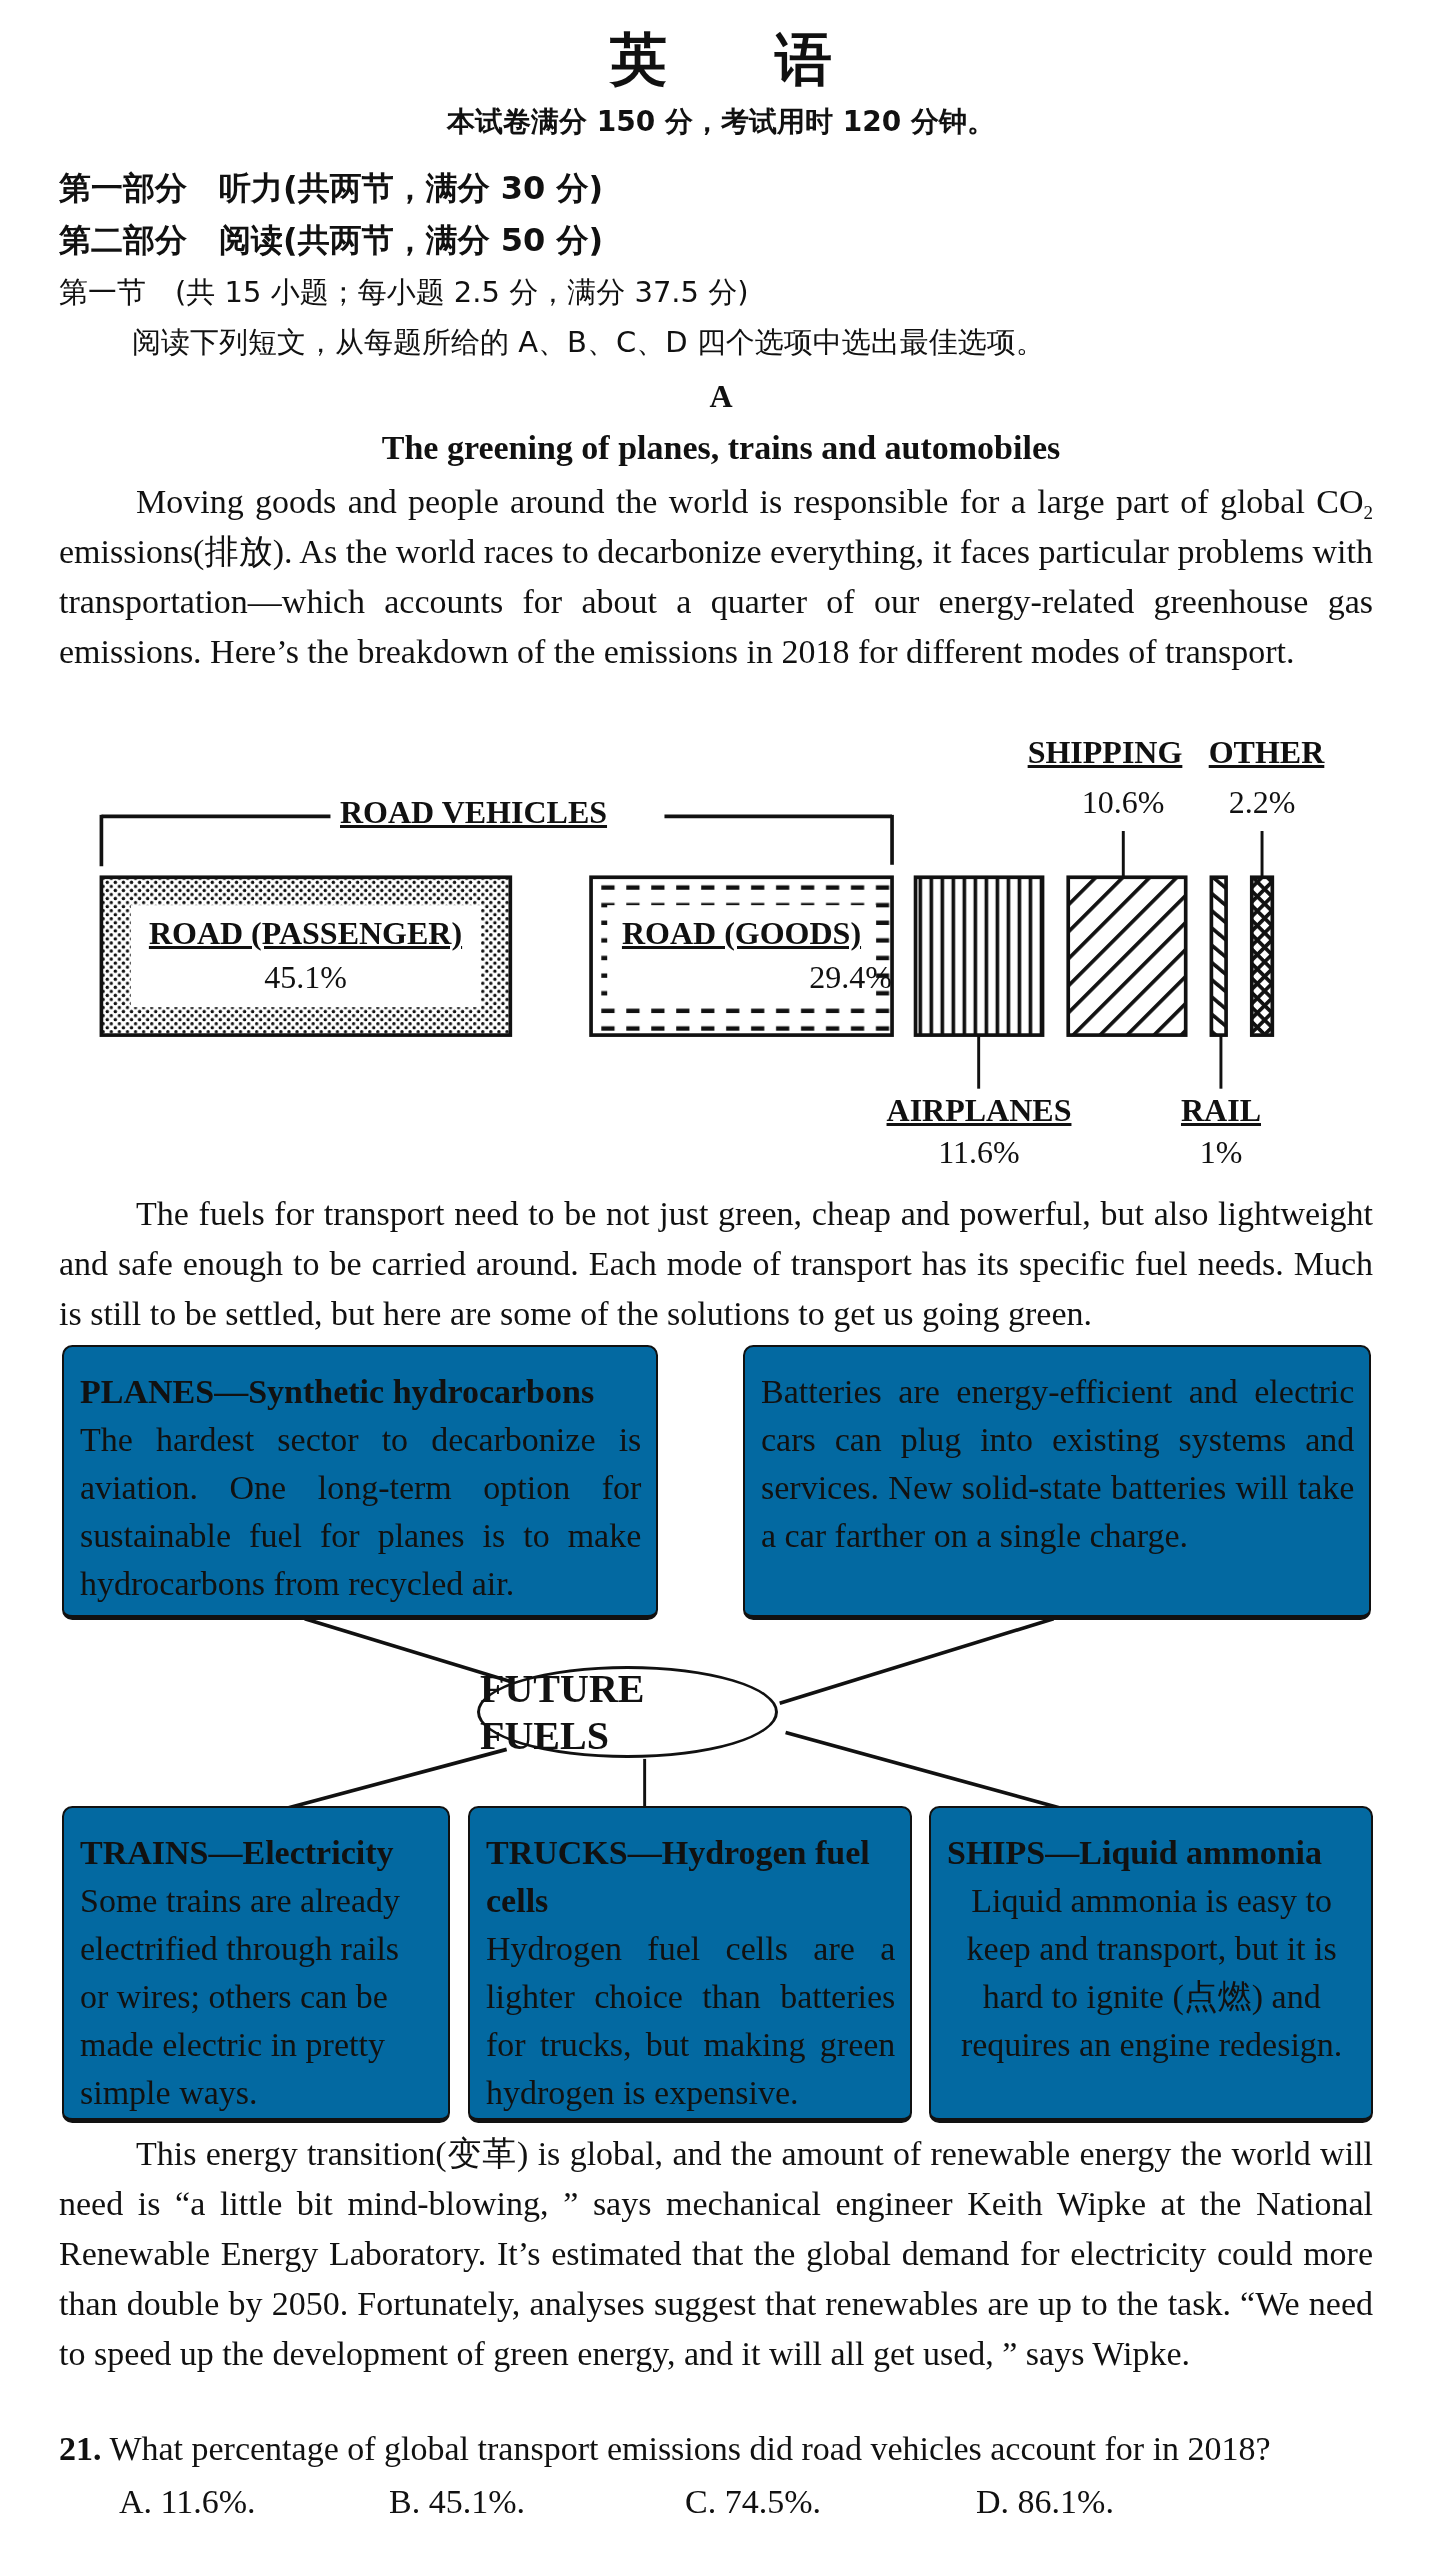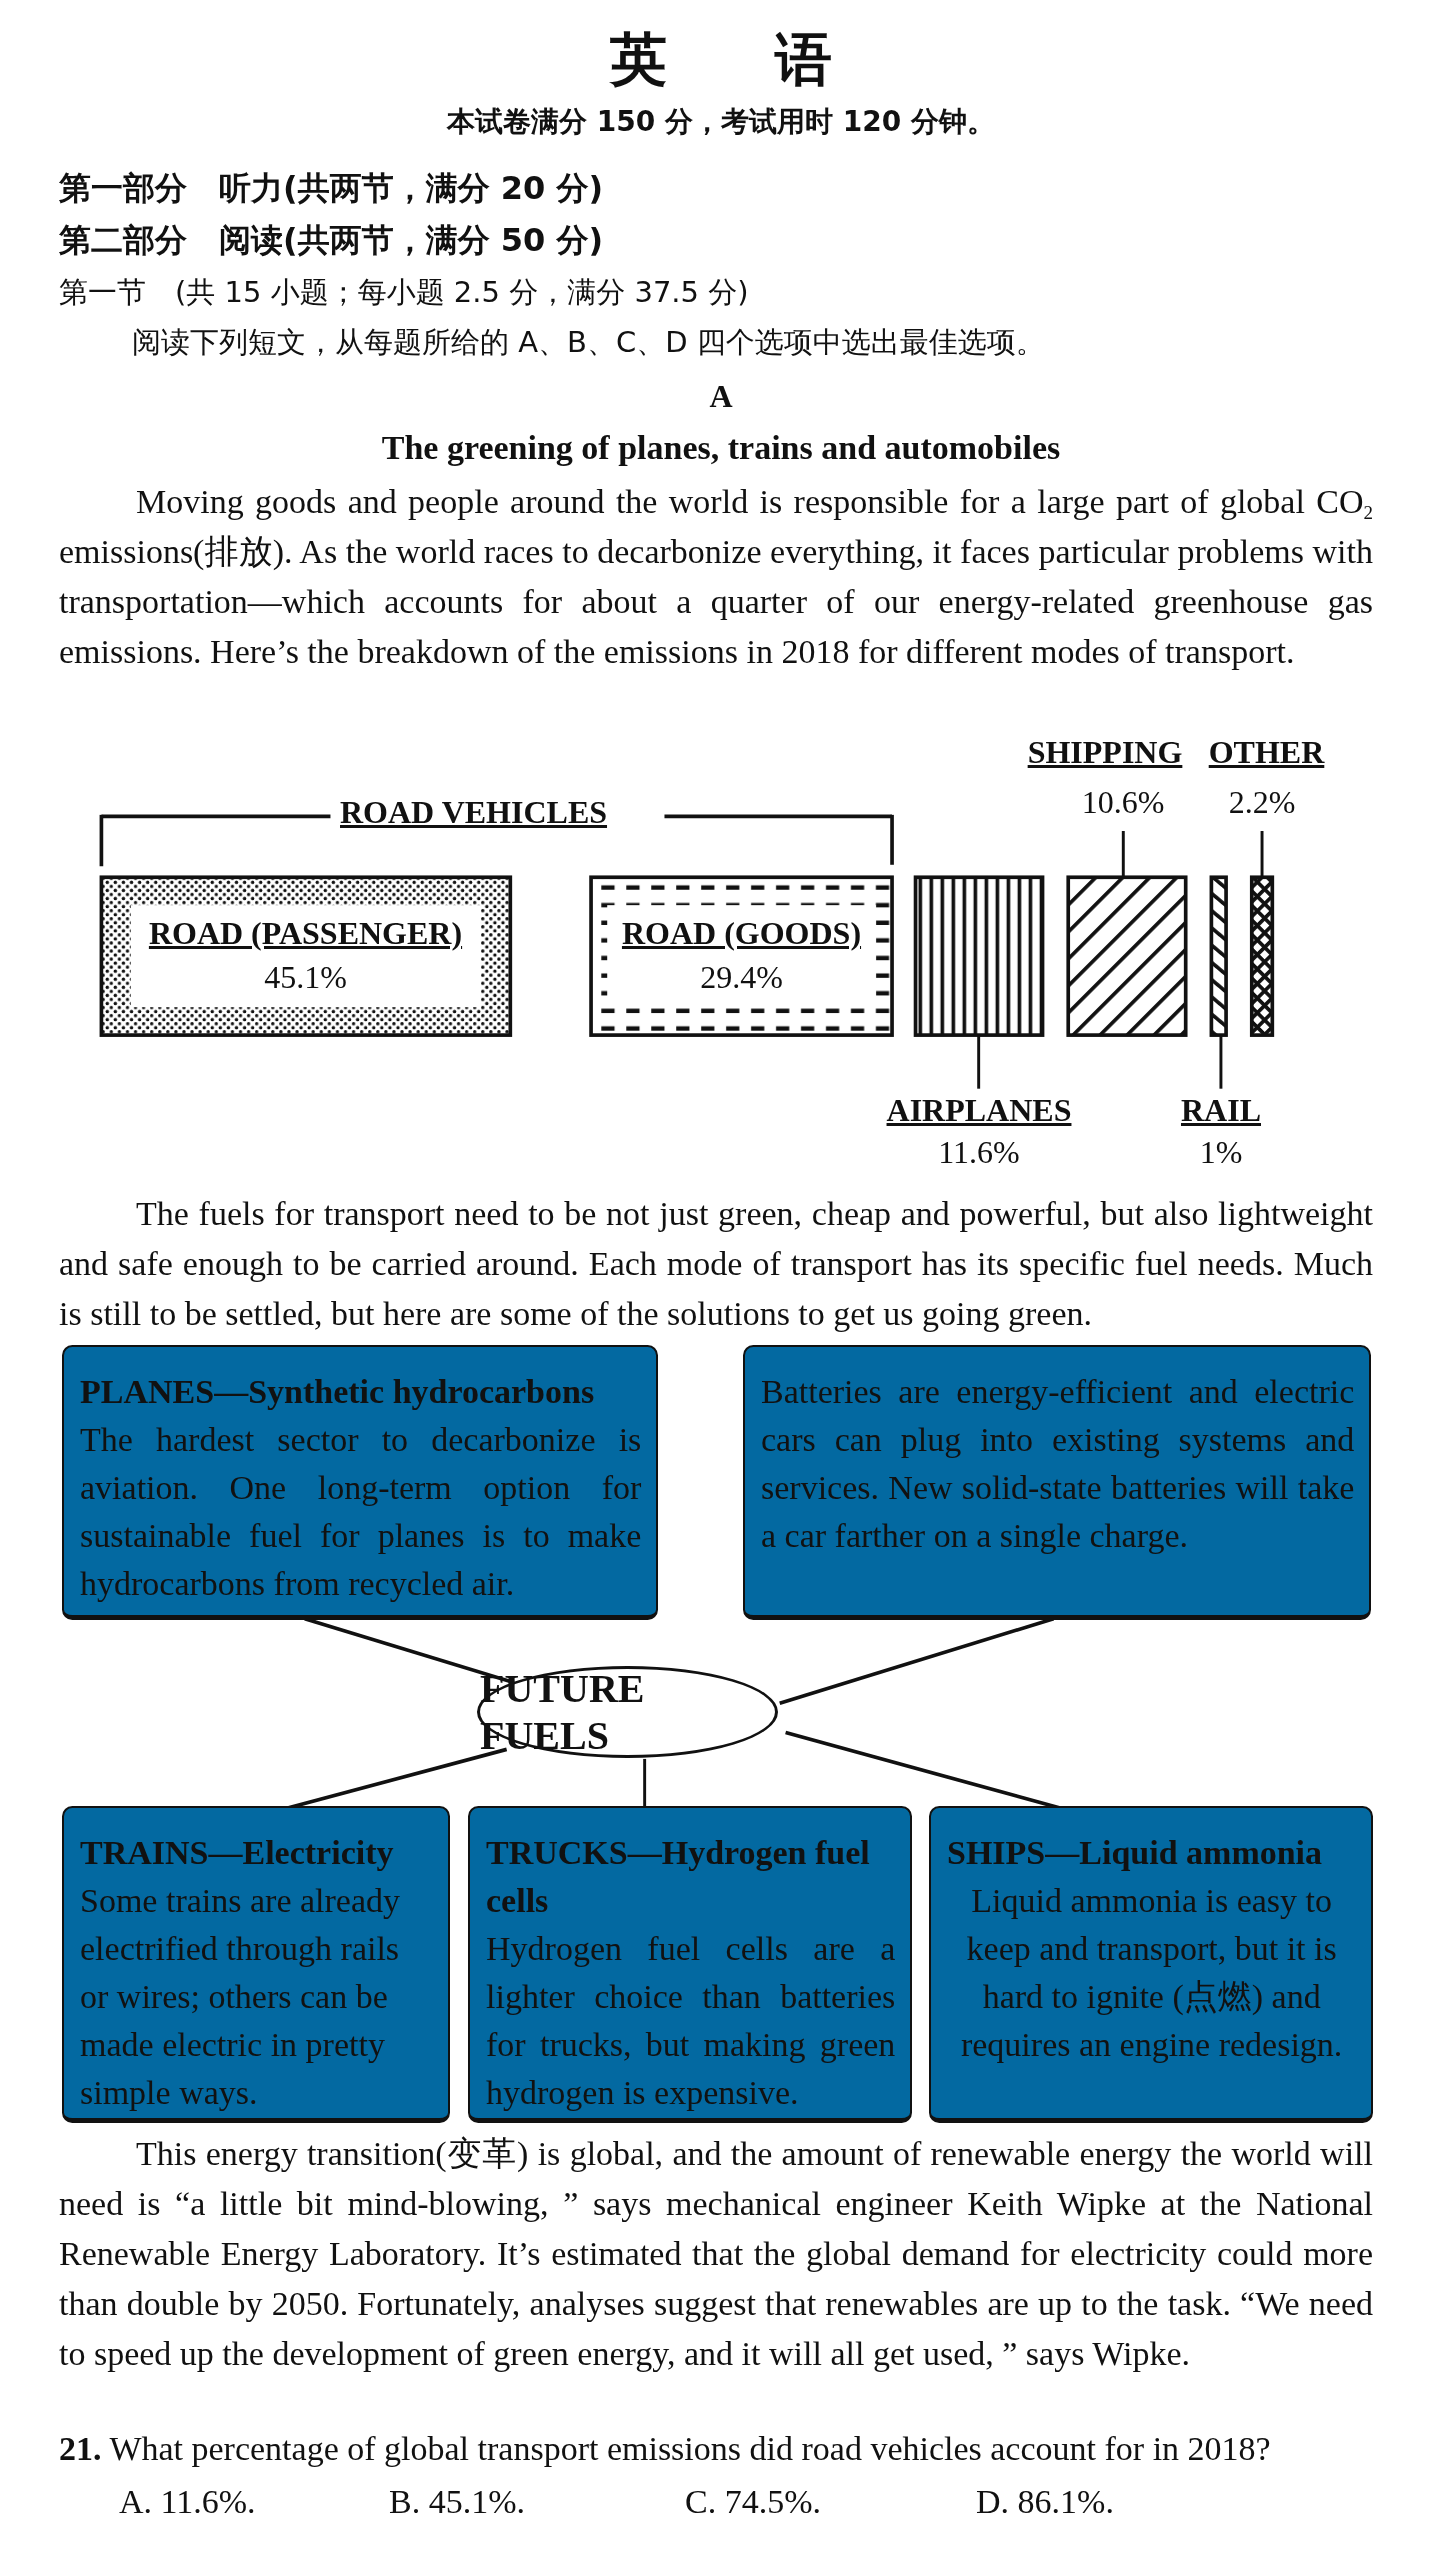--- a/index.html
+++ b/index.html
@@ -25,21 +25,21 @@
   .q { left:59px; top:2430px; font-size:34px; }
   .q-num { font-weight:bold; }
   .opt { top:2483px; font-size:34px; }
   svg { position:absolute; left:0; top:0; overflow:visible; }
 </style>
 </head>
 <body>
 
 <div class="abs title cn-bold">英 语</div>
 <div class="abs subtitle cn">本试卷满分 150 分，考试用时 120 分钟。</div>
-<div class="abs part cn-bold" style="top:167px">第一部分　听力(共两节，满分 20 分)</div>
+<div class="abs part cn-bold" style="top:167px">第一部分　听力(共两节，满分 30 分)</div>
 <div class="abs part cn-bold" style="top:219px">第二部分　阅读(共两节，满分 50 分)</div>
 <div class="abs section cn">第一节　(共 15 小题；每小题 2.5 分，满分 37.5 分)</div>
 <div class="abs instr cn">阅读下列短文，从每题所给的 A、B、C、D 四个选项中选出最佳选项。</div>
 
 <div class="abs passage-letter">A</div>
 <div class="abs passage-title">The greening of planes,  trains and automobiles</div>
 <div class="abs para" style="top:477px"><span>Moving goods and people around the world is responsible for a large part of global CO</span><sub>2</sub><span> emissions(排放). As the world races to decarbonize everything,  it faces particular problems with transportation—which accounts for about a quarter of our energy-related greenhouse gas emissions. Here’s the breakdown of the emissions in 2018 for different modes of transport.</span></div>
 
 <svg width="1442" height="2576" viewBox="0 0 1964 3509">
   <defs>
@@ -96,21 +96,21 @@
     <line x1="1070" y1="2360" x2="1470" y2="2470" stroke="#111" stroke-width="5"></line>
   </g>
 </svg>
 
 <div class="abs chart-lbl" id="group-label" style="left:340px; top:794px;">ROAD VEHICLES</div>
 
 <div id="chart-text">
     <div class="abs chart-lbl" style="left: 101px; width: 409px; text-align: center; top: 915px;">ROAD (PASSENGER)</div>
     <div class="abs chart-val" style="left: 101px; width: 409px; text-align: center; top: 959px;">45.1%</div>
     <div class="abs chart-lbl" style="left: 591px; width: 301px; text-align: center; top: 915px;">ROAD (GOODS)</div>
-    <div class="abs chart-val" style="left: 591px; width: 301px; text-align: center; top: 959px;">29.4%</div>
+    <div class="abs chart-val" style="left: 591px; width: 301px; text-align: right; top: 959px;">29.4%</div>
     <div class="abs chart-lbl" style="left: 832px; width: 294px; text-align: center; top: 1092px;">AIRPLANES</div>
     <div class="abs chart-val" style="left: 832px; width: 294px; text-align: center; top: 1134px;">11.6%</div>
     <div class="abs chart-lbl" style="left: 1017px; width: 176px; text-align: center; top: 734px;">SHIPPING</div>
     <div class="abs chart-val" style="left: 976px; width: 294px; text-align: center; top: 784px;">10.6%</div>
     <div class="abs chart-lbl" style="left: 1074px; width: 294px; text-align: center; top: 1092px;">RAIL</div>
     <div class="abs chart-val" style="left: 1074px; width: 294px; text-align: center; top: 1134px;">1%</div>
     <div class="abs chart-lbl" style="left: 1197px; width: 139px; text-align: center; top: 734px;">OTHER</div>
     <div class="abs chart-val" style="left: 1115px; width: 294px; text-align: center; top: 784px;">2.2%</div>
   </div>
 

